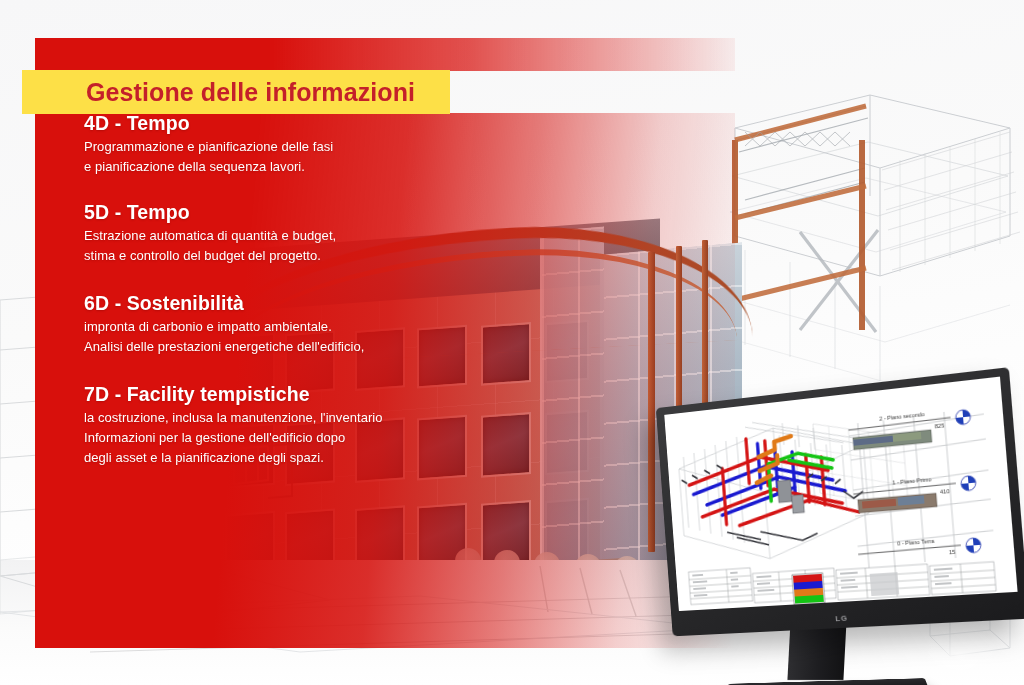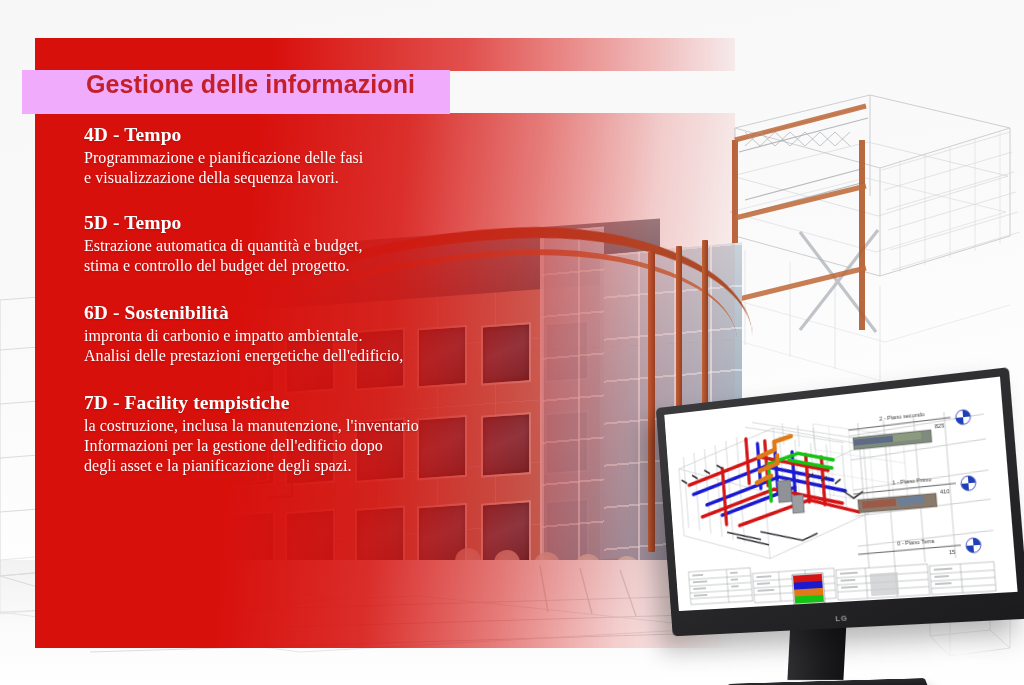--- a/index.html
+++ b/index.html
@@ -93,43 +93,43 @@
   .red-top-bar{
     position:absolute;left:35px;top:38px;width:700px;height:33px;
     background:linear-gradient(90deg,#d8100c 0%,#d8100c 34%,rgba(216,16,12,.72) 62%,rgba(216,16,12,.06) 100%);
   }
   .red-panel{
     position:absolute;left:35px;top:113px;width:700px;height:535px;
     background:linear-gradient(95deg,#d8100c 0%,#d8100c 30%,rgba(214,18,14,.88) 50%,rgba(212,20,16,.55) 68%,rgba(210,22,18,.20) 84%,rgba(208,24,20,0) 100%);
   }
   .title-band{
     position:absolute;left:22px;top:70px;width:428px;height:44px;
-    background:#f0abfc;
-    display:flex;align-items:flex-start;
+    background:#fde047;
+    display:flex;align-items:center;
   }
   .title-band h1{
     margin:0;padding-left:64px;
     font-size:25px;font-weight:bold;letter-spacing:.1px;
     color:#c4202a;
     font-family:"Liberation Sans", sans-serif;
     white-space:nowrap;
   }
 
   
-  .content{position:absolute;left:84px;top:124px;width:420px;font-family:Liberation Serif, serif;}
+  .content{position:absolute;left:84px;top:112px;width:420px;}
   .sec{margin-bottom:20px;}
   .sec:last-child{margin-bottom:0;}
   .sec h2{
     margin:0 0 2px 0;
     font-size:19.5px;font-weight:bold;color:#ffffff;
     letter-spacing:.1px;white-space:nowrap;
     text-shadow:0 1px 2px rgba(120,0,0,.35);
   }
   .sec p{
-    margin:0;font-size:16px;line-height:20px;color:#ffffff;
+    margin:0;font-size:13px;line-height:20px;color:#ffffff;
     letter-spacing:.05px;
     text-shadow:0 1px 2px rgba(120,0,0,.35);
   }
   .sec p span{display:block;white-space:nowrap;}
   #sec-0{margin-bottom:24px;}
   #sec-1{margin-bottom:26px;}
   #sec-2{margin-bottom:26px;}
 
   
   .monitor{position:absolute;left:650px;top:388px;width:366px;height:290px;}
@@ -335,21 +335,21 @@
   <div class="title-band">
     <h1>Gestione delle informazioni</h1>
   </div>
 
   <div class="content">
 
     <div class="sec" id="sec-0">
       <h2>4D - Tempo</h2>
       <p>
         <span>Programmazione e pianificazione delle fasi</span>
-        <span>e visualizzazione della sequenza lavori.</span>
+        <span>e pianificazione della sequenza lavori.</span>
       </p>
     </div>
 
     <div class="sec" id="sec-1">
       <h2>5D - Tempo</h2>
       <p>
         <span>Estrazione automatica di quantità e budget,</span>
         <span>stima e controllo del budget del progetto.</span>
       </p>
     </div>

